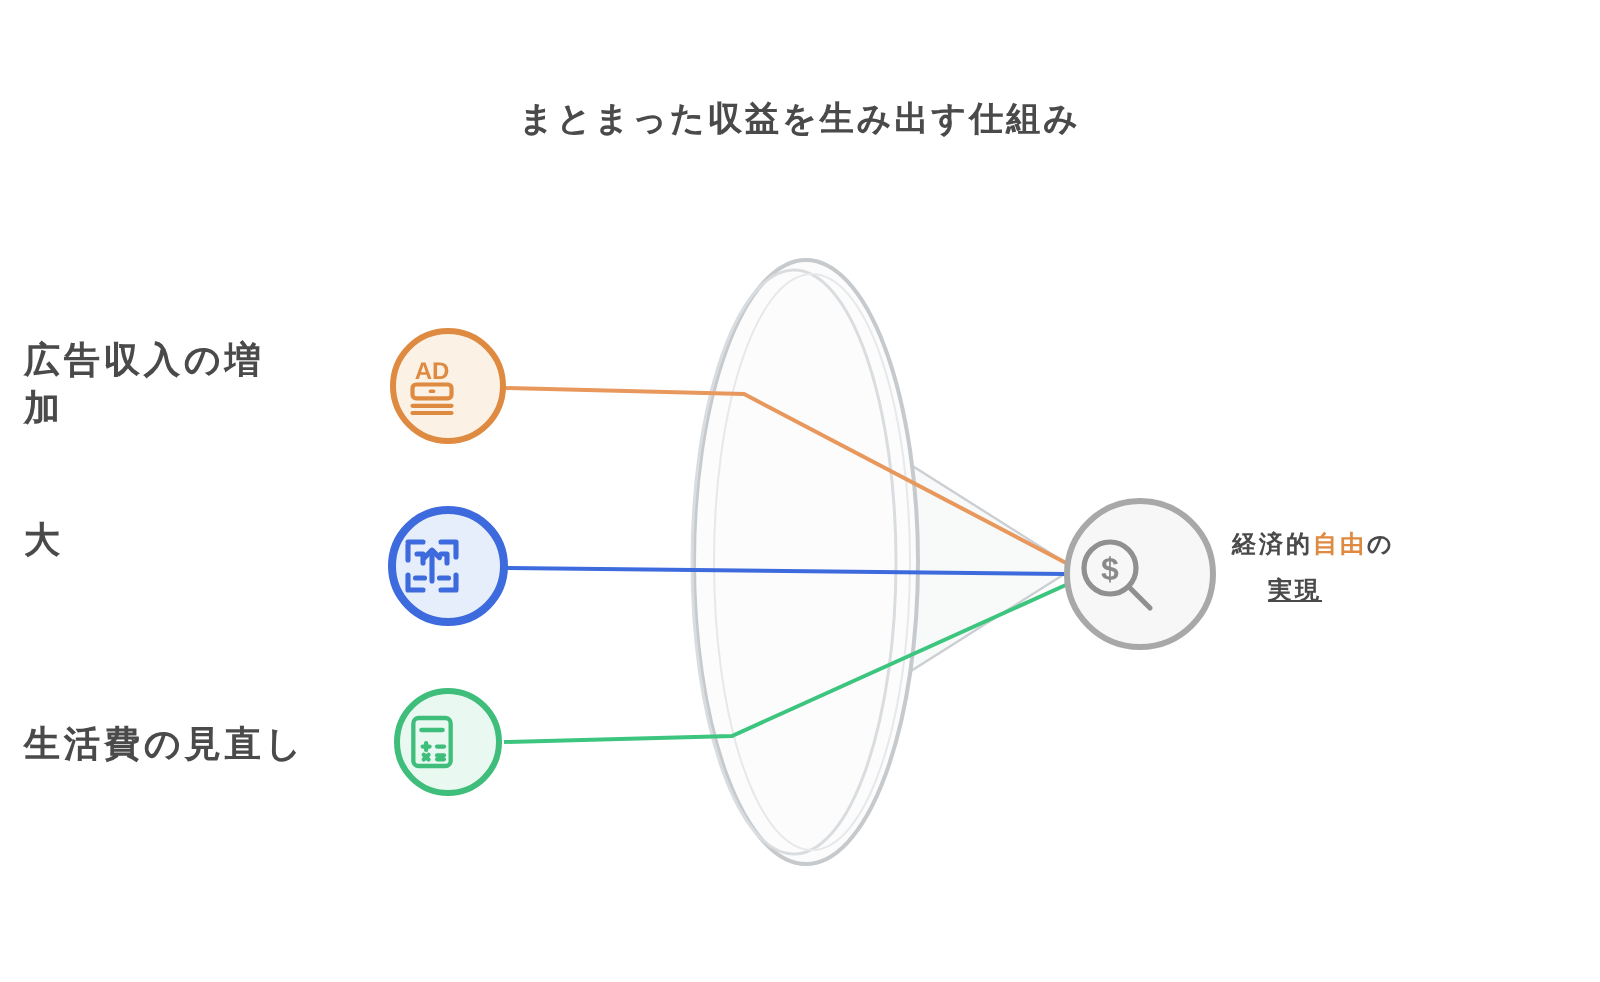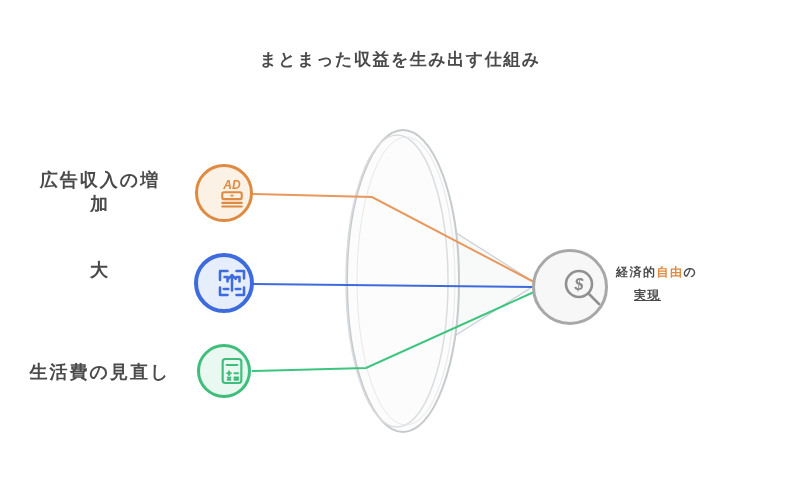--- a/index.html
+++ b/index.html
@@ -14,34 +14,34 @@
     position:relative; width:800px; height:491px; background:#ffffff;
     font-family:"Liberation Sans","DejaVu Sans",sans-serif; overflow:hidden;
   }
   .title{
     position:absolute; top:48px; left:0; width:100%;
     text-align:center; font-size:17px; font-weight:700;
     letter-spacing:1.5px; color:var(--text);
   }
   svg.bg{position:absolute; top:0; left:0;}
   .label-left{
-    position:absolute; left:12px; width:176px; text-align:center;
+    position:absolute; left:12px; width:176px; text-align:left;
     font-size:18px; font-weight:600; color:var(--text);
     line-height:24px; letter-spacing:2px;
   }
   .label-right{
     position:absolute; left:616px; top:261px; width:150px; text-align:left;
     font-size:12px; font-weight:600; color:var(--text);
     line-height:23px; letter-spacing:1.5px;
   }
   .label-right .line2{padding-left:18px;text-decoration:underline;}
   .hl{color:var(--orange);}
   .icon-circle{
     position:absolute; border-radius:50%;
-    display:flex; align-items:center; justify-content:flex-end; box-sizing:border-box;font-style:italic;
+    display:flex; align-items:center; justify-content:flex-start; box-sizing:border-box;
   }
   .icon-ads   {left:195px; top:164px; width:58px; height:58px; border:3px solid var(--orange); background:var(--orange-light);}
   .icon-maze  {left:194px; top:253px; width:60px; height:60px; border:4px solid var(--blue);   background:var(--blue-light);}
   .icon-calc  {left:197px; top:344px; width:54px; height:54px; border:3px solid var(--green);  background:var(--green-light);}
   .icon-output{left:532px; top:249px; width:76px; height:76px; border:3px solid var(--gray);   background:var(--gray-light);}
 </style>
 </head>
 <body>
 
 <div class="canvas">

